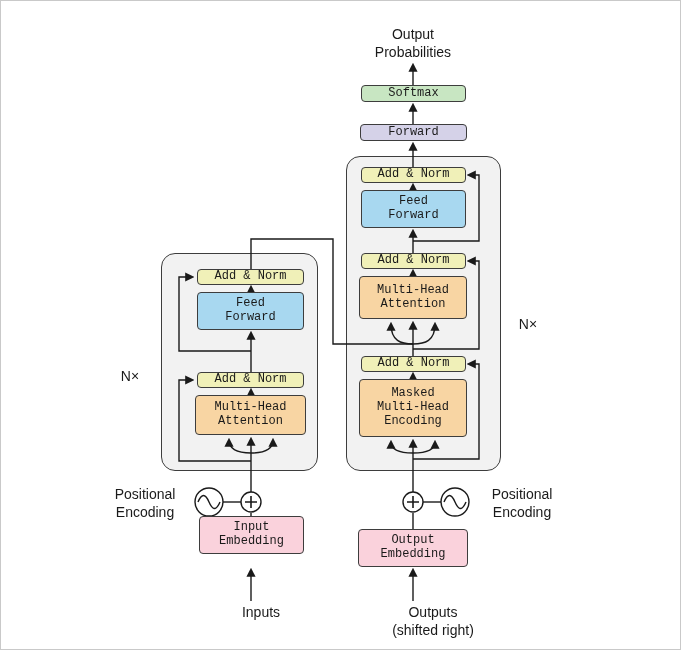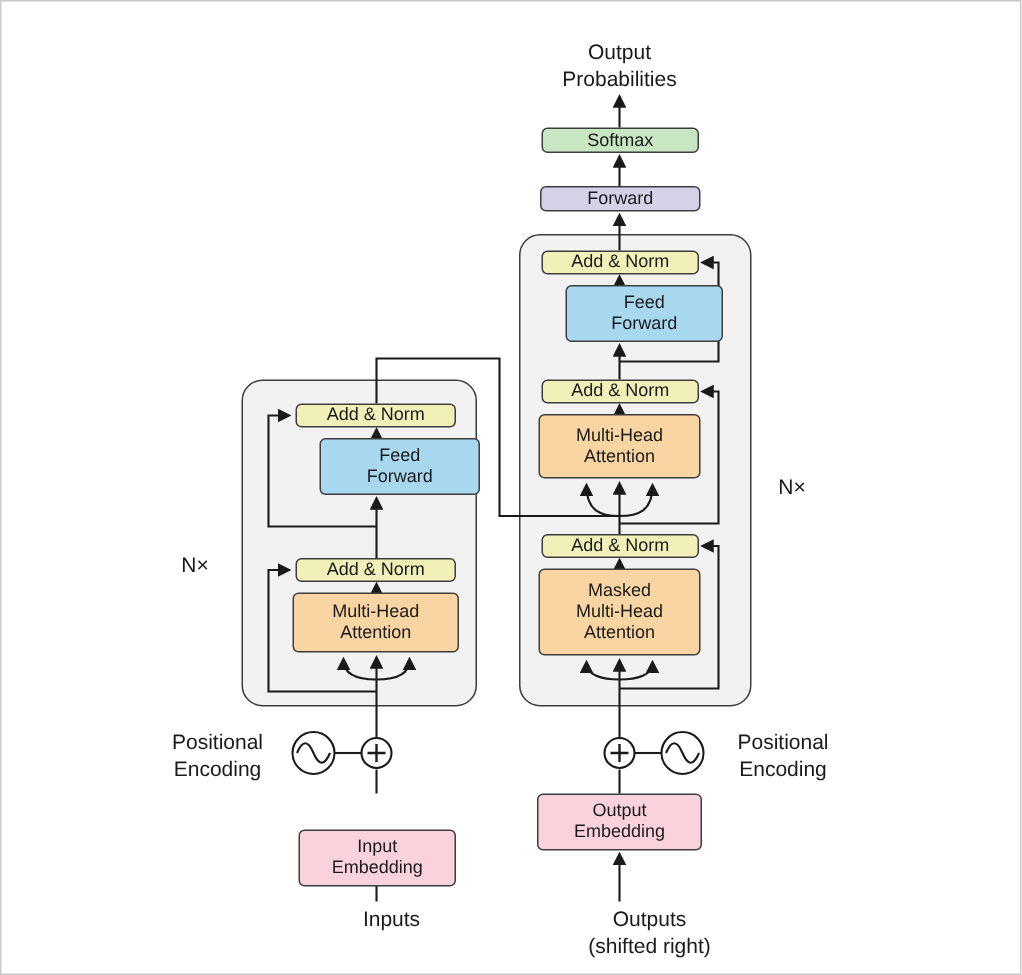--- a/index.html
+++ b/index.html
@@ -10,25 +10,26 @@
   .block{
     position:absolute;background:var(--block-bg,#f2f2f2);
     border:1.4px solid #3d3d3d;border-radius:14px;box-sizing:border-box;
   }
   .layer{position:absolute;left:0;top:0;width:681px;height:650px;}
   .bx{
     position:absolute;display:flex;align-items:center;justify-content:center;
     text-align:center;border:1.4px solid #3d3d3d;border-radius:4px;
     box-sizing:border-box;font-size:12px;line-height:1.15;color:#1a1a1a;
     white-space:pre-line;
+    font-family:Liberation Mono, monospace;
   }
   .c-softmax{background:var(--softmax,#c8e6c2);}
   .c-linear{background:var(--linear,#d5d2e8);}
   .c-addnorm{background:var(--add-norm,#f0f0b8);}
-  .c-ff{background:var(--feed-forward,#a8d8f0);margin-left:16px;}
+  .c-ff{background:var(--feed-forward,#a8d8f0);}
   .c-attn{background:var(--attention,#f8d5a3);}
   .c-emb{background:var(--embedding,#fad2dc);}
   .lbl{
     position:absolute;text-align:center;color:#1a1a1a;font-size:14px;
     line-height:1.3;white-space:pre-line;
   }
 </style>
 </head>
 <body>
 
@@ -96,30 +97,30 @@
   <div class="bx c-linear" style="left:359px;top:123px;width:107px;height:17px">Forward</div>
   <div class="bx c-addnorm" style="left:360px;top:166px;width:105px;height:16px">Add &amp; Norm</div>
   <div class="bx c-ff" style="left:360px;top:189px;width:105px;height:38px">Feed
 Forward</div>
   <div class="bx c-addnorm" style="left:360px;top:252px;width:105px;height:16px">Add &amp; Norm</div>
   <div class="bx c-attn" style="left:358px;top:275px;width:108px;height:43px">Multi-Head
 Attention</div>
   <div class="bx c-addnorm" style="left:360px;top:355px;width:105px;height:16px">Add &amp; Norm</div>
   <div class="bx c-attn" style="left:358px;top:378px;width:108px;height:58px">Masked
 Multi-Head
-Attention</div>
+Encoding</div>
 
   <div class="bx c-addnorm" style="left:196px;top:268px;width:107px;height:16px">Add &amp; Norm</div>
   <div class="bx c-ff" style="left:196px;top:291px;width:107px;height:38px">Feed
 Forward</div>
   <div class="bx c-addnorm" style="left:196px;top:371px;width:107px;height:16px">Add &amp; Norm</div>
   <div class="bx c-attn" style="left:194px;top:394px;width:111px;height:40px">Multi-Head
 Attention</div>
 
-  <div class="bx c-emb" style="left:198px;top:552px;width:105px;height:38px">Input
+  <div class="bx c-emb" style="left:198px;top:515px;width:105px;height:38px">Input
 Embedding</div>
   <div class="bx c-emb" style="left:357px;top:528px;width:110px;height:38px">Output
 Embedding</div>
 
   <div class="lbl" style="left:332px;top:24px;width:160px">Output
 Probabilities</div>
   <div class="lbl" style="left:114px;top:366px;width:30px">N×</div>
   <div class="lbl" style="left:512px;top:314px;width:30px">N×</div>
   <div class="lbl" style="left:99px;top:484px;width:90px">Positional
 Encoding</div>

